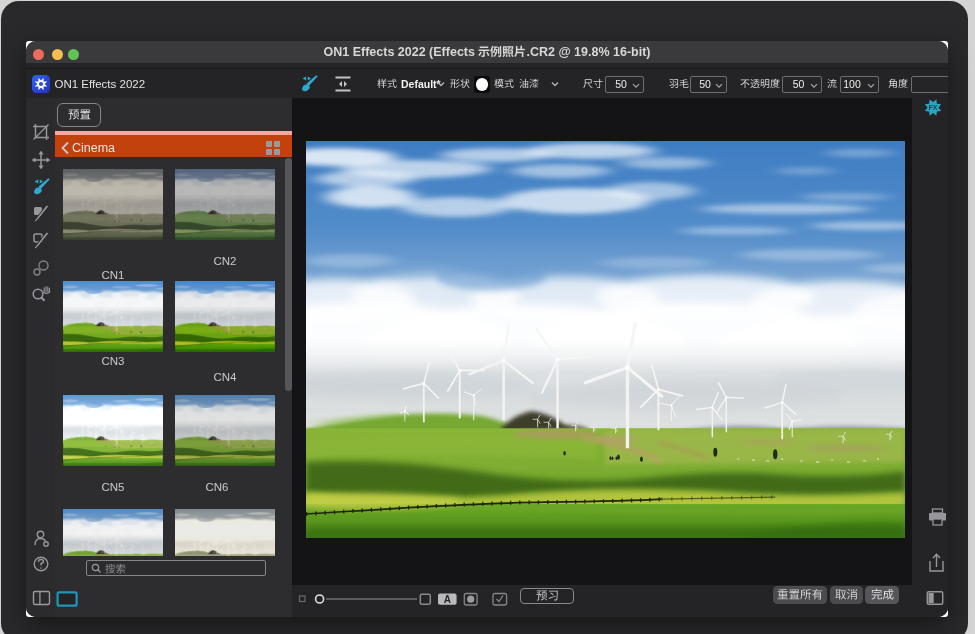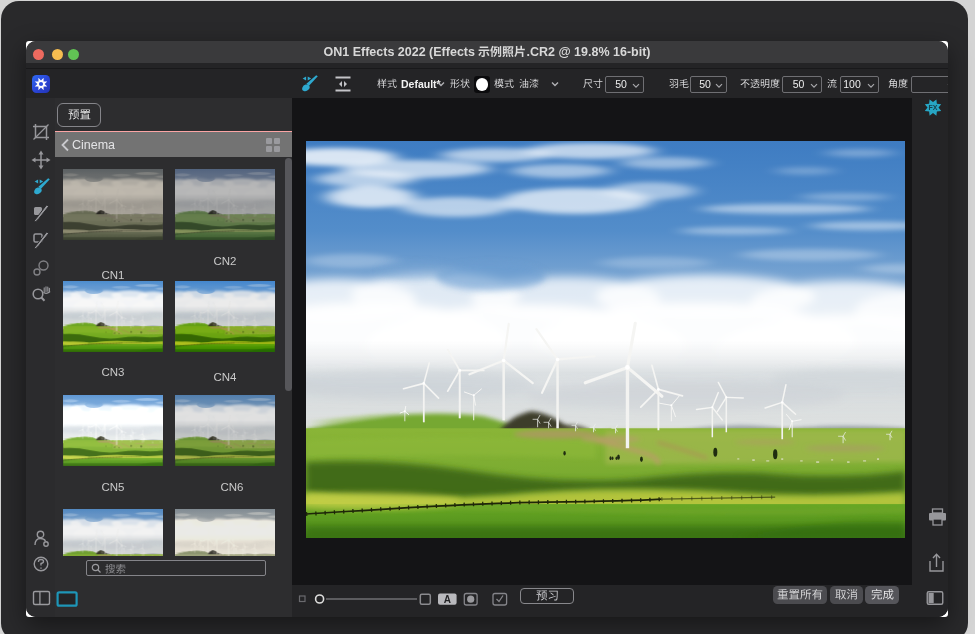--- a/index.html
+++ b/index.html
@@ -273,20 +273,21 @@
               <linearGradient id="logoG" x1="0" y1="0" x2="1" y2="1">
                 <stop offset="0" stop-color="#2f6bf2"></stop>
                 <stop offset=".5" stop-color="#2a46d8"></stop>
                 <stop offset="1" stop-color="#2334b4"></stop>
               </linearGradient>
             </defs>
             <rect width="18" height="18" rx="4.5" fill="url(#logoG)"></rect>
             <polygon points="11.60,2.72 11.55,6.45 15.28,6.40 12.60,9.00 15.28,11.60 11.55,11.55 11.60,15.28 9.00,12.60 6.40,15.28 6.45,11.55 2.72,11.60 5.40,9.00 2.72,6.40 6.45,6.45 6.40,2.72 9.00,5.40" fill="#fff"></polygon>
             <circle cx="9" cy="9" r="2.1" fill="#2d4ede"></circle>
           </svg>
+          <div class="lbl" style="left:28.5px;top:0;height:30px;display:flex;align-items:center;font-size:11.5px;color:#e2e2e2">ON1 Effects 2022</div>
           <svg class="abs" style="left:270px;top:3px" width="26" height="24" viewBox="0 0 26 24">
             <g transform="translate(13,12)">
               <path d="M8.8,-7.8 L-0.2,2.0 L-2.6,-0.2 L7.2,-8.8 Z" fill="#2ea9cf"></path>
               <path d="M-0.2,1.2 Q1.8,3.4 -0.4,5.6 Q-2.6,7.8 -5.2,7.0 Q-7.6,6.2 -6.6,3.4 Q-5.8,1.0 -3.4,0.6 Q-1.4,0.2 -0.2,1.2 Z" fill="#2ea9cf"></path>
               <path d="M-2.9,-7.6 L-2.9,-3.6 L-6.4,-5.6 Z" fill="#2ea9cf"></path>
               <path d="M-1.3,-7.6 L-1.3,-3.6 L2.2,-5.6 Z" fill="#2ea9cf"></path>
             </g>
           </svg>
           <svg class="abs" style="left:308px;top:6px" width="18" height="18" viewBox="0 0 18 18">
             <path d="M1.5,2.5 L16.5,2.5 M1.5,15.5 L16.5,15.5" stroke="#c4c4c8" stroke-width="2"></path>
@@ -427,21 +428,21 @@
             <path d="M-2.5,-2 Q-2.5,-4.5 0,-4.5 Q2.5,-4.5 2.5,-2.5 Q2.5,-1 0,-0.5 L0,1.5"></path>
             <path d="M0,3.5 L0,4.7"></path>
           </g>
         </svg>
         <div id="panel">
           <div class="abs" style="left:2px;top:5px;width:44px;height:24px;border:1.5px solid #85858a;border-radius:6px;display:flex;align-items:center;justify-content:center">
             <svg class="cj" width="23.0" height="13.5" viewBox="0 -10.6 23.0 13.5" style="vertical-align:-2.9px">
               <path d="M7.7 -5.7V-3.4C7.7 -2.2 7.4 -0.7 4.7 0.2C4.9 0.4 5.1 0.7 5.2 0.9C8.2 -0.2 8.5 -1.9 8.5 -3.4V-5.7ZM8.3 -1.0C9.1 -0.4 10.0 0.4 10.4 0.9L11.0 0.3C10.6 -0.2 9.6 -1.0 8.9 -1.5ZM1.0 -7.0C1.7 -6.5 2.6 -5.9 3.2 -5.4H0.4V-4.6H2.3V-0.1C2.3 0.0 2.3 0.1 2.1 0.1C2.0 0.1 1.4 0.1 0.8 0.1C1.0 0.3 1.1 0.7 1.1 0.9C1.9 0.9 2.4 0.9 2.7 0.7C3.1 0.6 3.2 0.4 3.2 -0.1V-4.6H4.4C4.2 -4.0 4.0 -3.4 3.7 -2.9L4.4 -2.8C4.7 -3.4 5.1 -4.4 5.4 -5.3L4.8 -5.4L4.7 -5.4H3.9L4.2 -5.7C3.9 -5.9 3.5 -6.2 3.1 -6.5C3.8 -7.1 4.5 -8.0 5.0 -8.8L4.5 -9.2L4.3 -9.1H0.7V-8.3H3.8C3.4 -7.8 2.9 -7.3 2.5 -6.9L1.5 -7.5ZM5.8 -7.2V-1.7H6.6V-6.4H9.7V-1.8H10.6V-7.2H8.3L8.7 -8.4H11.0V-9.2H5.3V-8.4H7.8C7.7 -8.0 7.6 -7.6 7.5 -7.2Z M19.0 -8.6H20.9V-7.6H19.0ZM16.3 -8.6H18.2V-7.6H16.3ZM13.7 -8.6H15.5V-7.6H13.7ZM13.7 -4.9V-0.1H12.2V0.6H22.4V-0.1H20.8V-4.9H17.2L17.4 -5.6H22.1V-6.3H17.5L17.6 -6.9H21.8V-9.2H12.8V-6.9H16.7L16.6 -6.3H12.3V-5.6H16.5L16.4 -4.9ZM14.5 -0.1V-0.8H19.9V-0.1ZM14.5 -3.2H19.9V-2.5H14.5ZM14.5 -3.7V-4.3H19.9V-3.7ZM14.5 -2.0H19.9V-1.3H14.5Z" fill="#e8e8e8"></path>
             </svg>
           </div>
-          <div class="abs" style="left:0;top:33px;width:237px;height:26px;background:#737373;border-top:1px solid #fca5a5">
+          <div class="abs" style="left:0;top:33px;width:237px;height:26px;background:#c2410c;border-top:4px solid #fca5a5">
             <svg class="abs" style="left:5px;top:6px" width="10" height="14" viewBox="0 0 10 14">
               <path d="M8,1.5 L2.5,7 L8,12.5" stroke="#c8c8cc" stroke-width="1.8" fill="none"></path>
             </svg>
             <div class="abs" style="left:17px;top:0;height:26px;display:flex;align-items:center;font-size:12.5px;color:#e4e4e6">Cinema</div>
             <svg class="abs" style="left:211px;top:6px" width="14" height="14" viewBox="0 0 14 14">
               <g fill="#9a9a9e">
                 <rect x="0" y="0" width="6" height="6" rx="1"></rect>
                 <rect x="8" y="0" width="6" height="6" rx="1"></rect>
                 <rect x="0" y="8" width="6" height="6" rx="1"></rect>
                 <rect x="8" y="8" width="6" height="6" rx="1"></rect>
@@ -483,24 +484,24 @@
               <use href="#land"></use>
             </svg>
           </div>
           <div class="th" style="left:120px;top:411px;height:47px;filter:sepia(.45) saturate(.5) brightness(.92)">
             <svg width="100" height="71" viewBox="0 95 600 303" preserveAspectRatio="none" style="display:block;">
               <use href="#land"></use>
             </svg>
           </div>
           <div class="thlbl" style="left:8px;top:171px">CN1</div>
           <div class="thlbl" style="left:120px;top:157.0px">CN2</div>
-          <div class="thlbl" style="left:8px;top:268px">CN3</div>
+          <div class="thlbl" style="left:8px;top:257px">CN3</div>
           <div class="thlbl" style="left:120px;top:273px">CN4</div>
           <div class="thlbl" style="left:8px;top:382.5px">CN5</div>
-          <div class="thlbl" style="left:127px;top:382.5px">CN6</div>
+          <div class="thlbl" style="left:112px;top:382.5px">CN6</div>
           <div class="abs" style="left:229.5px;top:60px;width:7px;height:233px;background:#57575b;border-radius:3.5px"></div>
           <div class="abs" style="left:31px;top:462px;width:180px;height:16px;border:1px solid #85858a;border-radius:2px;background:#2c2c2e;display:flex;align-items:center">
             <svg style="margin-left:4px" width="11" height="11" viewBox="0 0 11 11">
               <circle cx="4.5" cy="4.5" r="3.2" fill="none" stroke="#9a9a9e" stroke-width="1.2"></circle>
               <path d="M7,7 L9.5,9.5" stroke="#9a9a9e" stroke-width="1.2"></path>
             </svg>
             <span style="margin-left:3px"><svg class="cj" width="21.0" height="12.3" viewBox="0 -9.7 21.0 12.3" style="vertical-align:-2.6px">
                 <path d="M1.7 -8.8V-6.7H0.5V-6.0H1.7V-3.7L0.4 -3.2L0.6 -2.5L1.7 -2.9V-0.1C1.7 0.0 1.7 0.0 1.6 0.0C1.4 0.0 1.1 0.0 0.7 0.0C0.8 0.3 0.9 0.6 0.9 0.8C1.5 0.8 1.9 0.8 2.2 0.6C2.4 0.5 2.5 0.3 2.5 -0.1V-3.2L3.7 -3.7L3.5 -4.4L2.5 -4.0V-6.0H3.6V-6.7H2.5V-8.8ZM4.0 -3.0V-2.4H4.5L4.4 -2.3C4.8 -1.6 5.4 -1.0 6.1 -0.6C5.2 -0.2 4.2 0.1 3.2 0.2C3.3 0.4 3.5 0.7 3.5 0.9C4.7 0.7 5.8 0.4 6.8 -0.1C7.7 0.3 8.6 0.6 9.6 0.8C9.7 0.6 9.9 0.3 10.1 0.2C9.2 0.0 8.3 -0.2 7.6 -0.5C8.4 -1.1 9.1 -1.9 9.6 -2.8L9.1 -3.1L9.0 -3.0H7.2V-4.1H9.6V-8.0H7.6V-7.3H8.9V-6.3H7.6V-5.7H8.9V-4.7H7.2V-8.8H6.4V-4.7H4.8V-5.7H5.9V-6.3H4.8V-7.3C5.3 -7.5 5.9 -7.7 6.4 -7.9L5.8 -8.4C5.4 -8.2 4.7 -7.9 4.1 -7.7V-4.1H6.4V-3.0ZM8.5 -2.4C8.1 -1.8 7.5 -1.3 6.8 -0.9C6.2 -1.3 5.6 -1.8 5.2 -2.4Z M17.1 -1.1C18.0 -0.6 19.2 0.1 19.7 0.6L20.3 0.1C19.8 -0.3 18.6 -1.0 17.7 -1.5ZM13.5 -1.4C12.9 -0.9 12.0 -0.3 11.1 0.1C11.3 0.2 11.6 0.5 11.7 0.6C12.6 0.2 13.6 -0.5 14.3 -1.1ZM12.5 -3.3C12.7 -3.4 13.0 -3.5 14.9 -3.6C14.1 -3.2 13.3 -2.9 13.0 -2.7C12.4 -2.5 11.9 -2.3 11.6 -2.3C11.6 -2.1 11.7 -1.7 11.8 -1.6C12.1 -1.7 12.5 -1.7 15.5 -1.9V-0.1C15.5 0.0 15.5 0.1 15.3 0.1C15.2 0.1 14.6 0.1 13.9 0.1C14.1 0.3 14.2 0.6 14.2 0.8C15.0 0.8 15.5 0.8 15.9 0.7C16.2 0.5 16.3 0.3 16.3 -0.1V-2.0L18.9 -2.1C19.2 -1.8 19.4 -1.6 19.6 -1.3L20.2 -1.7C19.7 -2.3 18.8 -3.2 18.0 -3.8L17.5 -3.4C17.8 -3.2 18.0 -3.0 18.3 -2.7L13.7 -2.4C15.2 -3.0 16.7 -3.7 18.1 -4.6L17.6 -5.0C17.1 -4.7 16.6 -4.5 16.1 -4.2L13.7 -4.0C14.5 -4.4 15.2 -4.8 15.9 -5.3L15.5 -5.5H19.6V-4.3H20.3V-6.2H16.2V-7.2H20.2V-7.9H16.2V-8.8H15.3V-7.9H11.3V-7.2H15.3V-6.2H11.2V-4.3H11.9V-5.5H15.1C14.3 -5.0 13.4 -4.5 13.1 -4.3C12.8 -4.2 12.5 -4.1 12.3 -4.0C12.4 -3.9 12.5 -3.5 12.5 -3.3Z" fill="#8f8f93"></path>
               </svg></span>
           </div>

